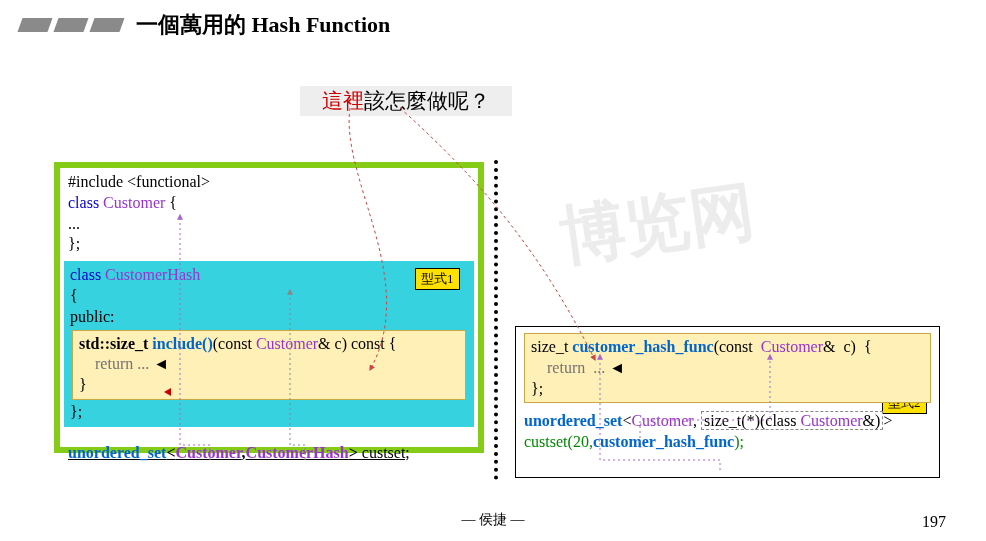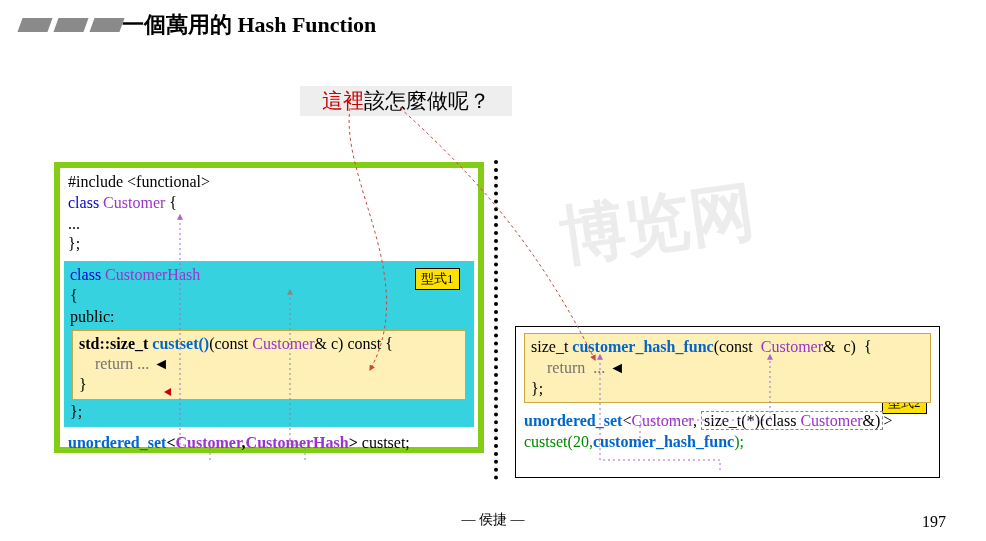--- a/index.html
+++ b/index.html
@@ -11,20 +11,21 @@
     background: #ffffff;
     position: relative;
     overflow: hidden;
   }
   .header {
     position: absolute;
     top: 10px;
     left: 20px;
     display: flex;
     align-items: center;
+    gap: 14px;
   }
   .header-bars {
     display: flex;
     gap: 6px;
   }
   .header-bars span {
     width: 30px;
     height: 14px;
     background: #8a8a8a;
     transform: skewX(-20deg);
@@ -189,28 +190,28 @@
   <div class="code"><span>#include &lt;functional&gt;</span></div>
   <div class="code"><span class="kw-class">class</span><span class="kw-customer"> Customer</span><span> {</span></div>
   <div class="code">...</div>
   <div class="code">};</div>
 
   <div class="cyan-region">
     <div class="code"><span class="kw-class">class</span><span class="kw-customer"> CustomerHash</span></div>
     <div class="code">{</div>
     <div class="code">public:</div>
     <div class="yellow-region">
-      <div class="code"><span style="font-weight:bold">std::size_t </span><span class="kw-op">custset()</span><span>(const </span><span class="kw-customer">Customer</span><span>&amp; c) const {</span></div>
+      <div class="code"><span style="font-weight:bold">std::size_t </span><span class="kw-op">include()</span><span>(const </span><span class="kw-customer">Customer</span><span>&amp; c) const {</span></div>
       <div class="code"><span class="kw-ret">    return</span><span class="kw-ret"> ...</span> ◄</div>
       <div class="code">}</div>
     </div>
     <div class="code">};</div>
   </div>
 
-  <div class="code" style="margin-top:6px;font-weight:bold;"><span class="kw-op">unordered_set</span><span>&lt;</span><span class="kw-customer">Customer</span><span>,</span><span class="kw-customer">CustomerHash</span><span>&gt;</span><span style="font-weight:normal"> custset;</span></div>
+  <div class="code" style="margin-top:16px;font-weight:bold;text-decoration:underline;"><span class="kw-op">unordered_set</span><span>&lt;</span><span class="kw-customer">Customer</span><span>,</span><span class="kw-customer">CustomerHash</span><span>&gt;</span><span style="font-weight:normal"> custset;</span></div>
 </div>
 
 <div class="badge badge1">型式1</div>
 <div class="badge badge2">型式2</div>
 
 <div class="divider"></div>
 
 <div class="right-box">
   <div class="right-yellow">
     <div class="code"><span>size_t </span><span class="kw-op" style="font-weight:bold">customer_hash_func</span><span>(const  </span><span class="kw-customer">Customer</span><span>&amp;  c)  {</span></div>

